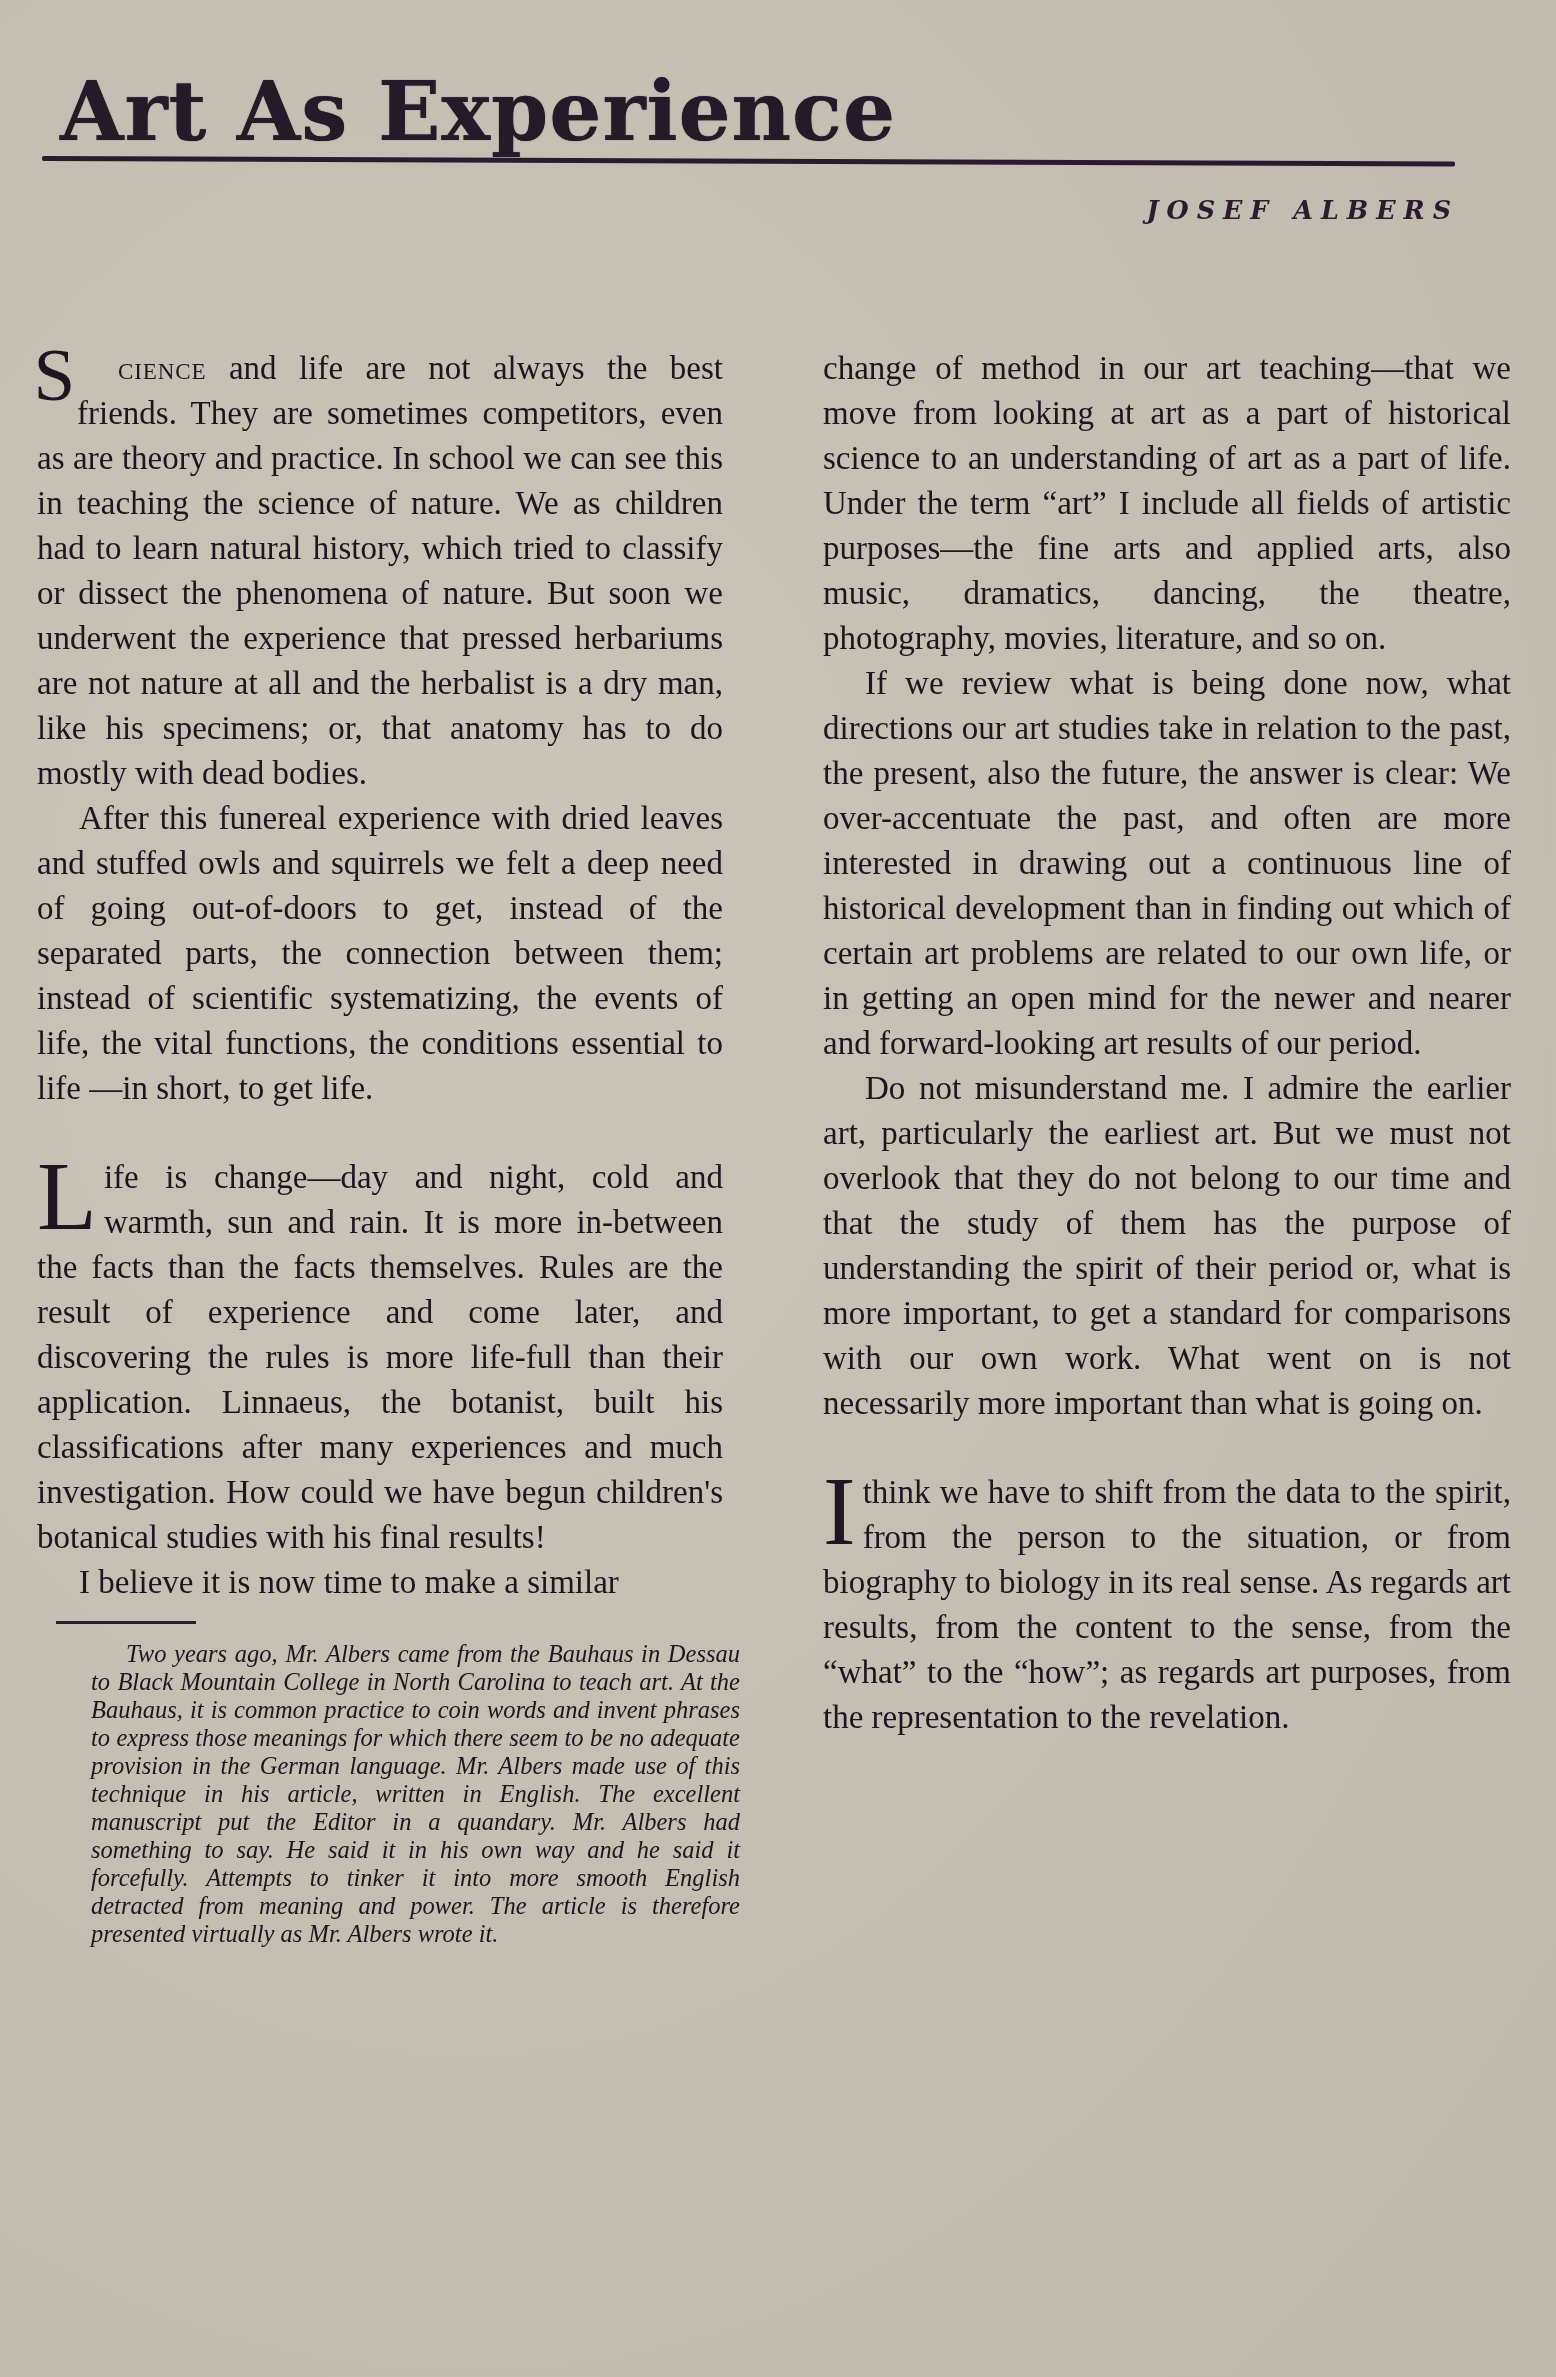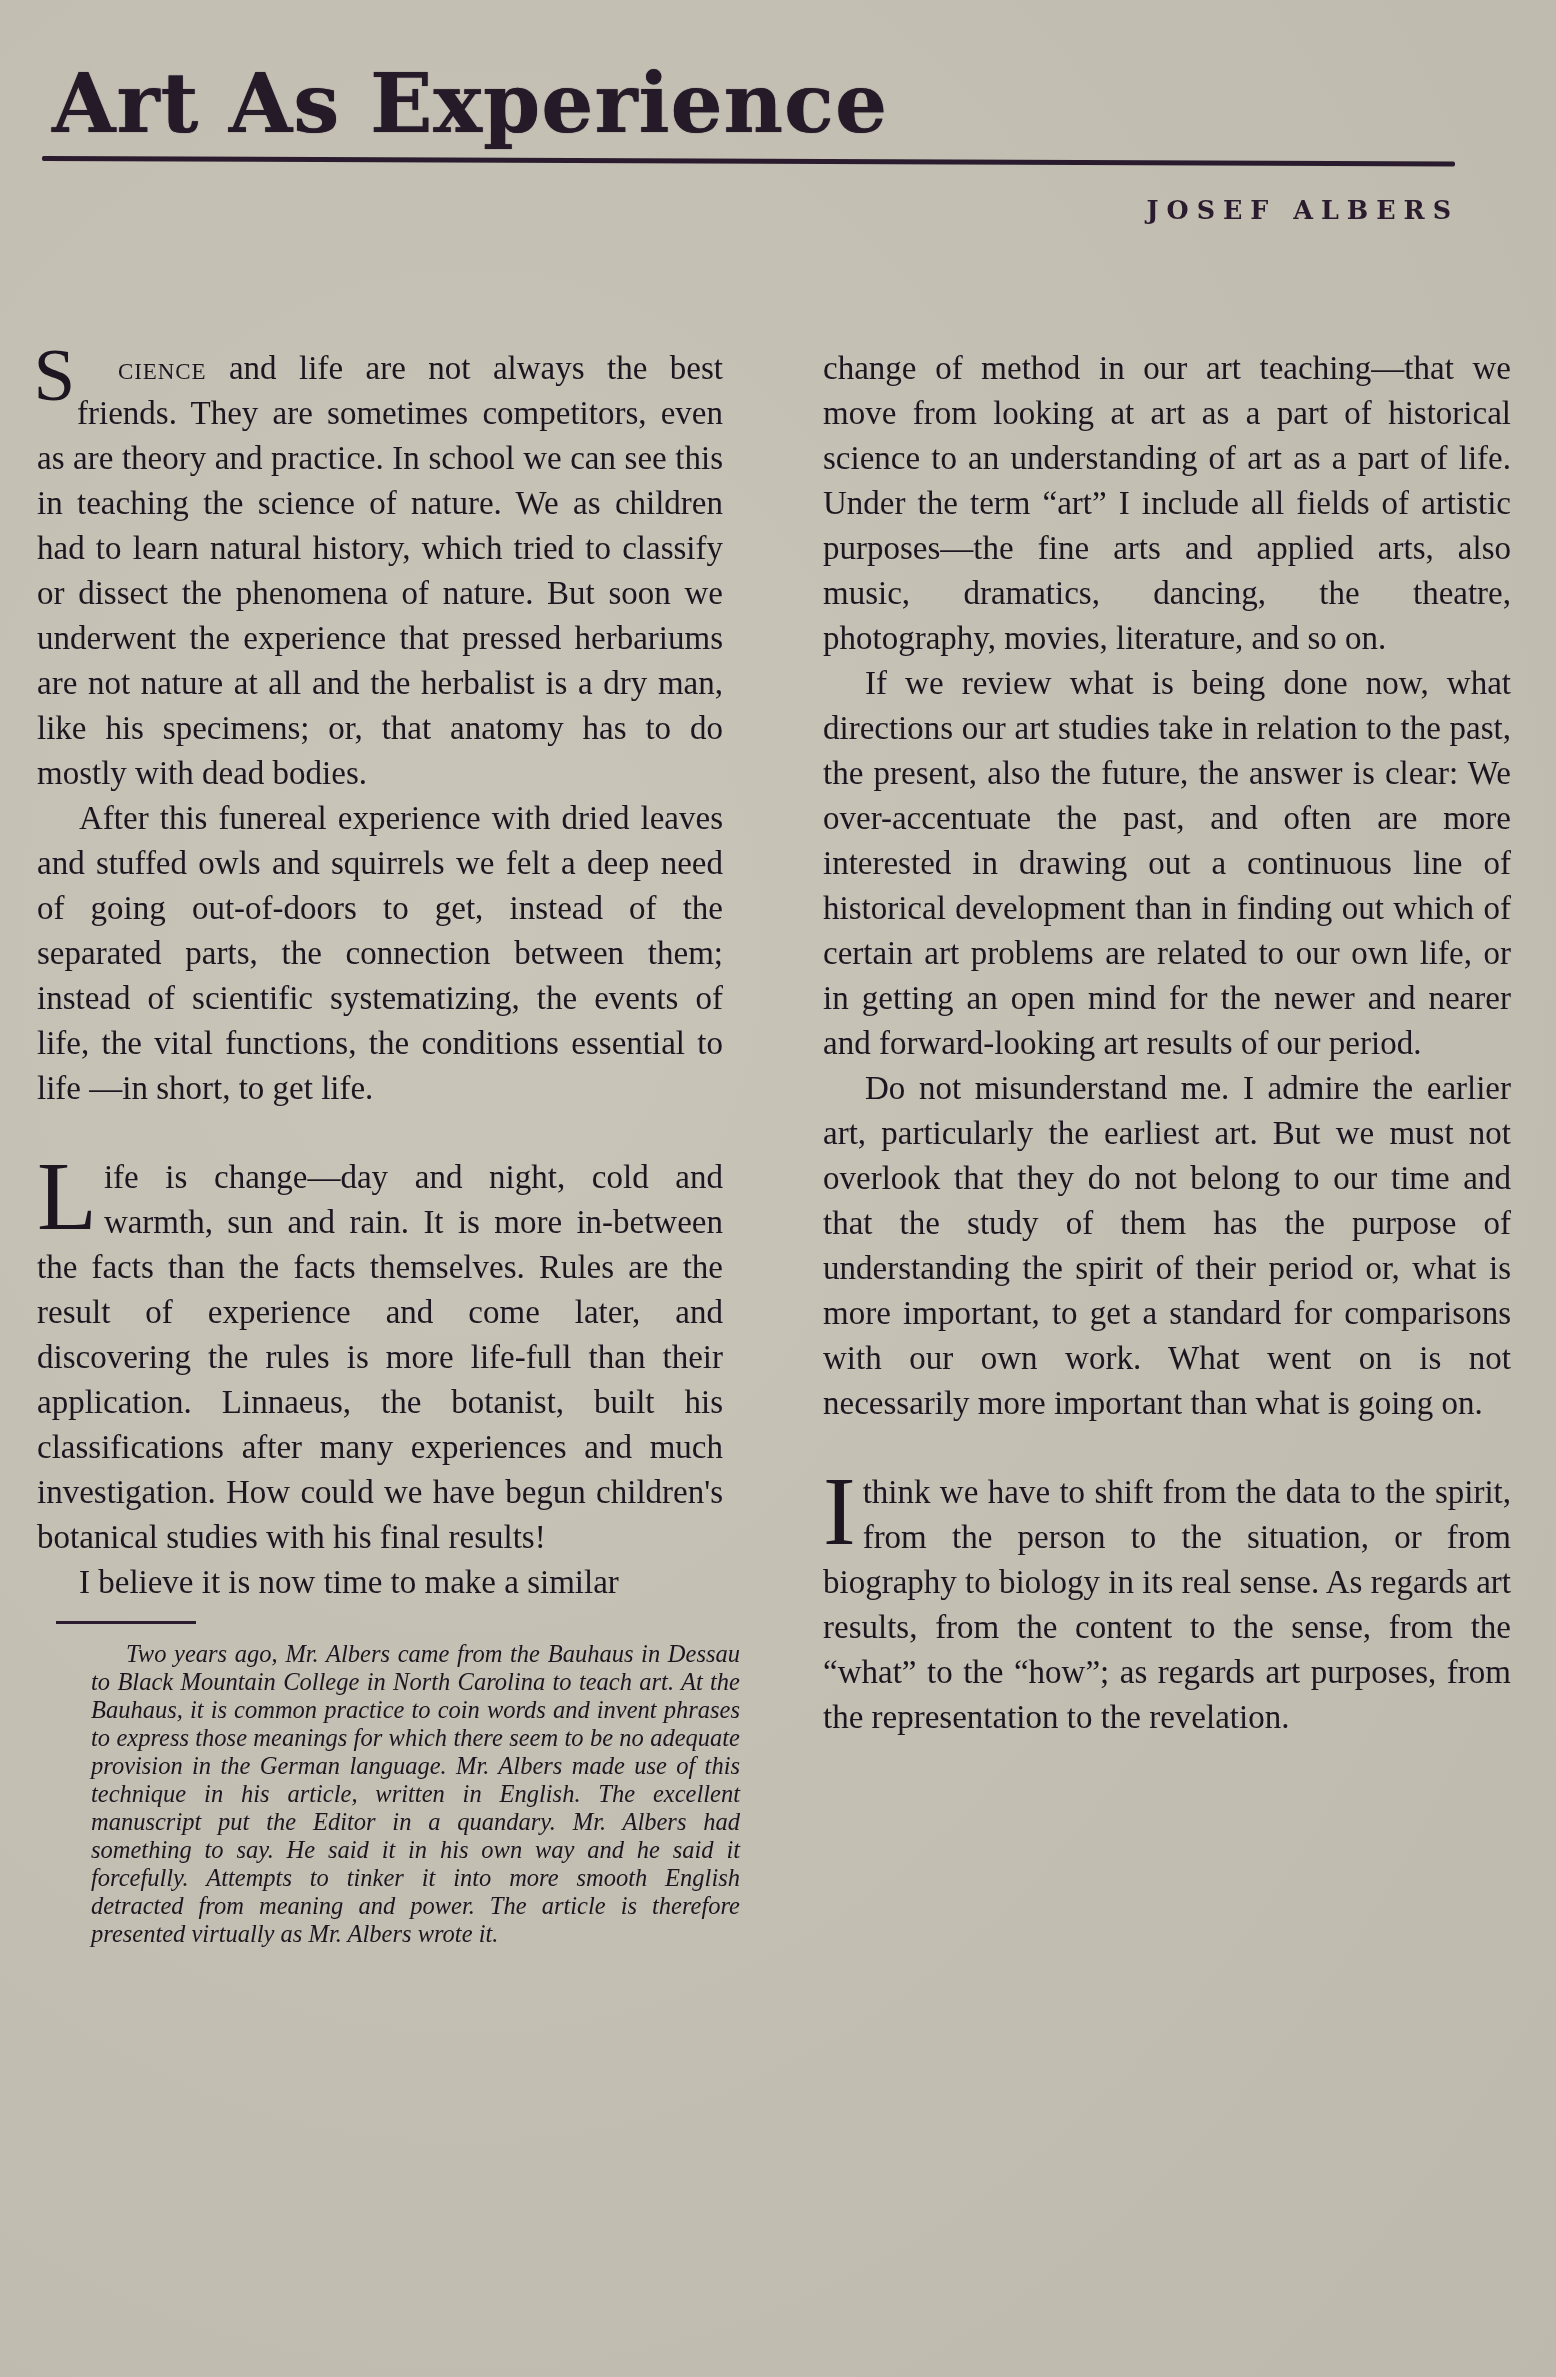--- a/index.html
+++ b/index.html
@@ -8,32 +8,32 @@
     background: #c4c0b3;
     background-image: radial-gradient(ellipse at 30% 40%, #c9c5b8 0%, #c2beb1 55%, #bdb9ac 100%);
     color: #1d1620;
     font-family: "Liberation Serif", "DejaVu Serif", serif;
     position: relative;
   }
   .title {
     position: absolute; left: 44px; top: 54px;
     font-family: "DejaVu Serif", "Liberation Serif", serif;
     font-weight: bold; font-size: 82px; letter-spacing: 0.9px;
-    color: #241a28; margin: 8px; line-height: 1;
+    color: #241a28; margin: 16px; line-height: 1;
     text-shadow: 0 0 0.9px #3a2a3e;
   }
   .title-rule {
     position: absolute; left: 42px; top: 156px; width: 1413px; height: 5.3px;
     background: #2a1c2e; border-radius: 1.8px;
     transform: rotate(0.22deg); transform-origin: left center;
   }
   .byline {
     position: absolute; right: 98px; top: 195px;
     font-family: "DejaVu Serif", serif; font-weight: bold;
-    font-size: 25.4px; letter-spacing: 8px; color: #2a1c2e;
+    font-size: 25.4px; letter-spacing: 8px; color: #2a1c2e; font-style: italic;
   }
   .col {
     position: absolute; top: 346px; width: 686px;
     font-size: 33px; line-height: 45px;
     text-align: justify; hyphens: none;
   }
   .col.left { left: 37px; }
   .col.right { left: 823px; width: 688px; }
   .col p { margin: 0; }
   .indent { text-indent: 42px; }

